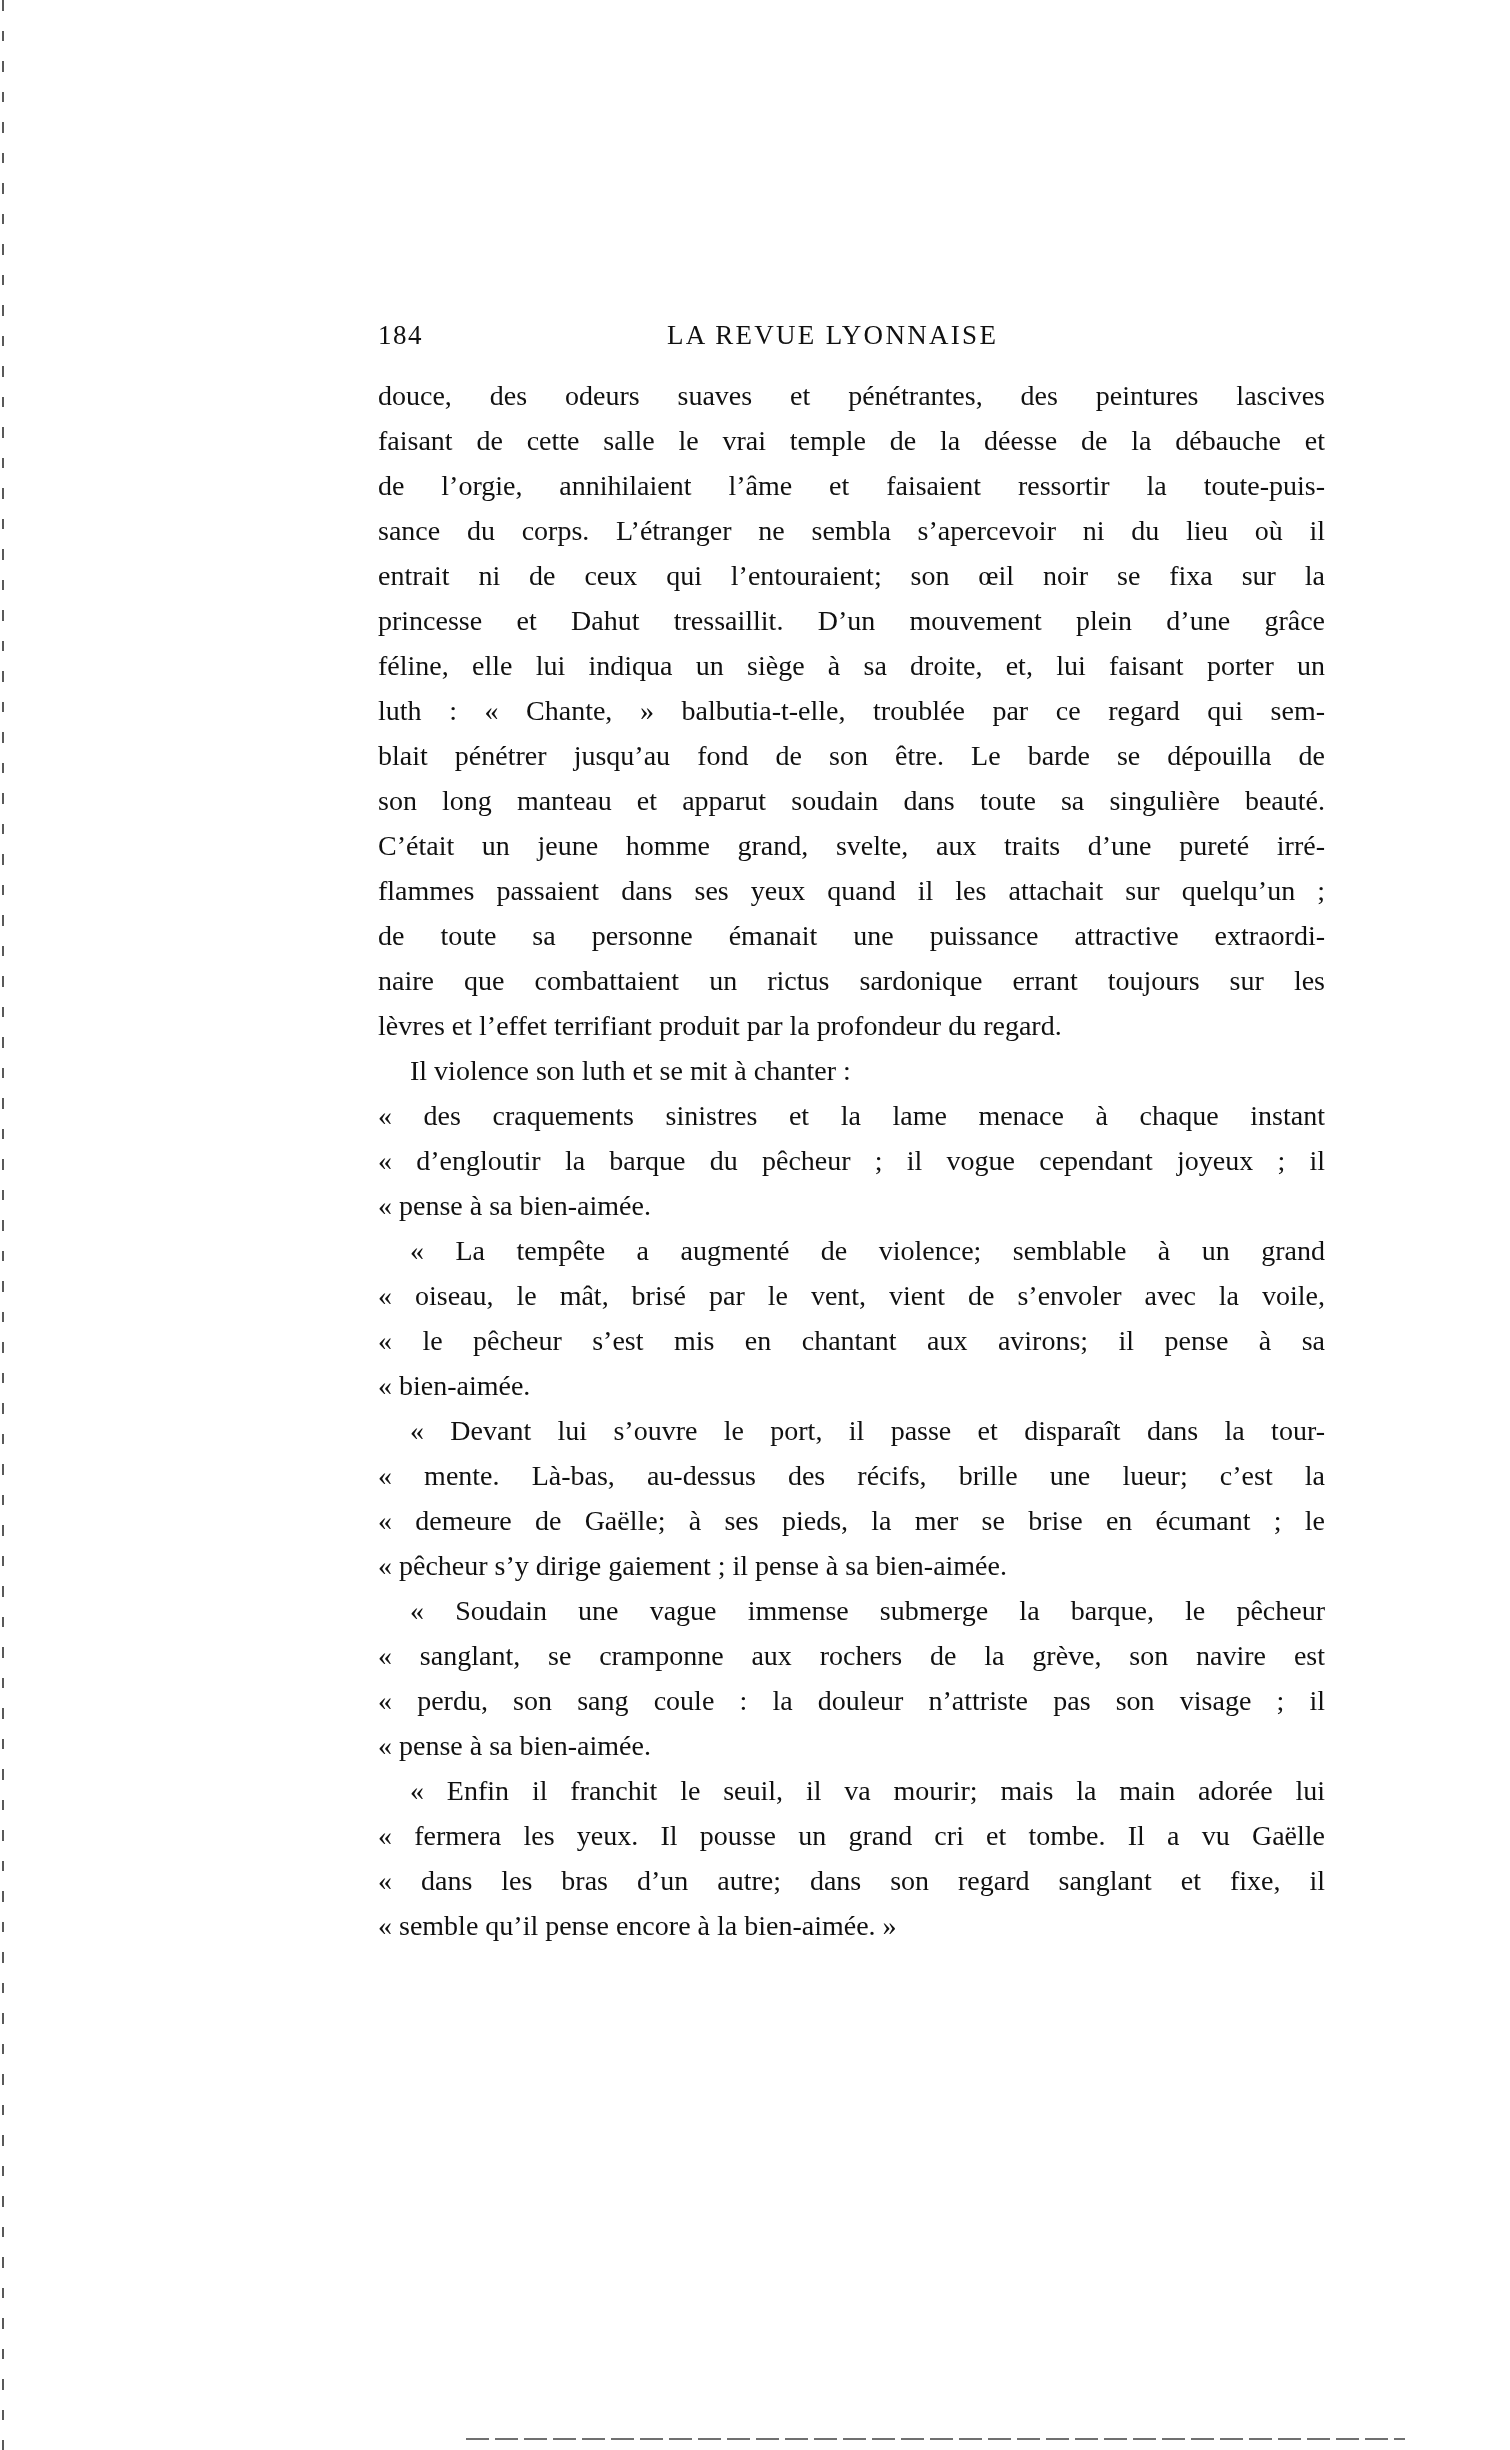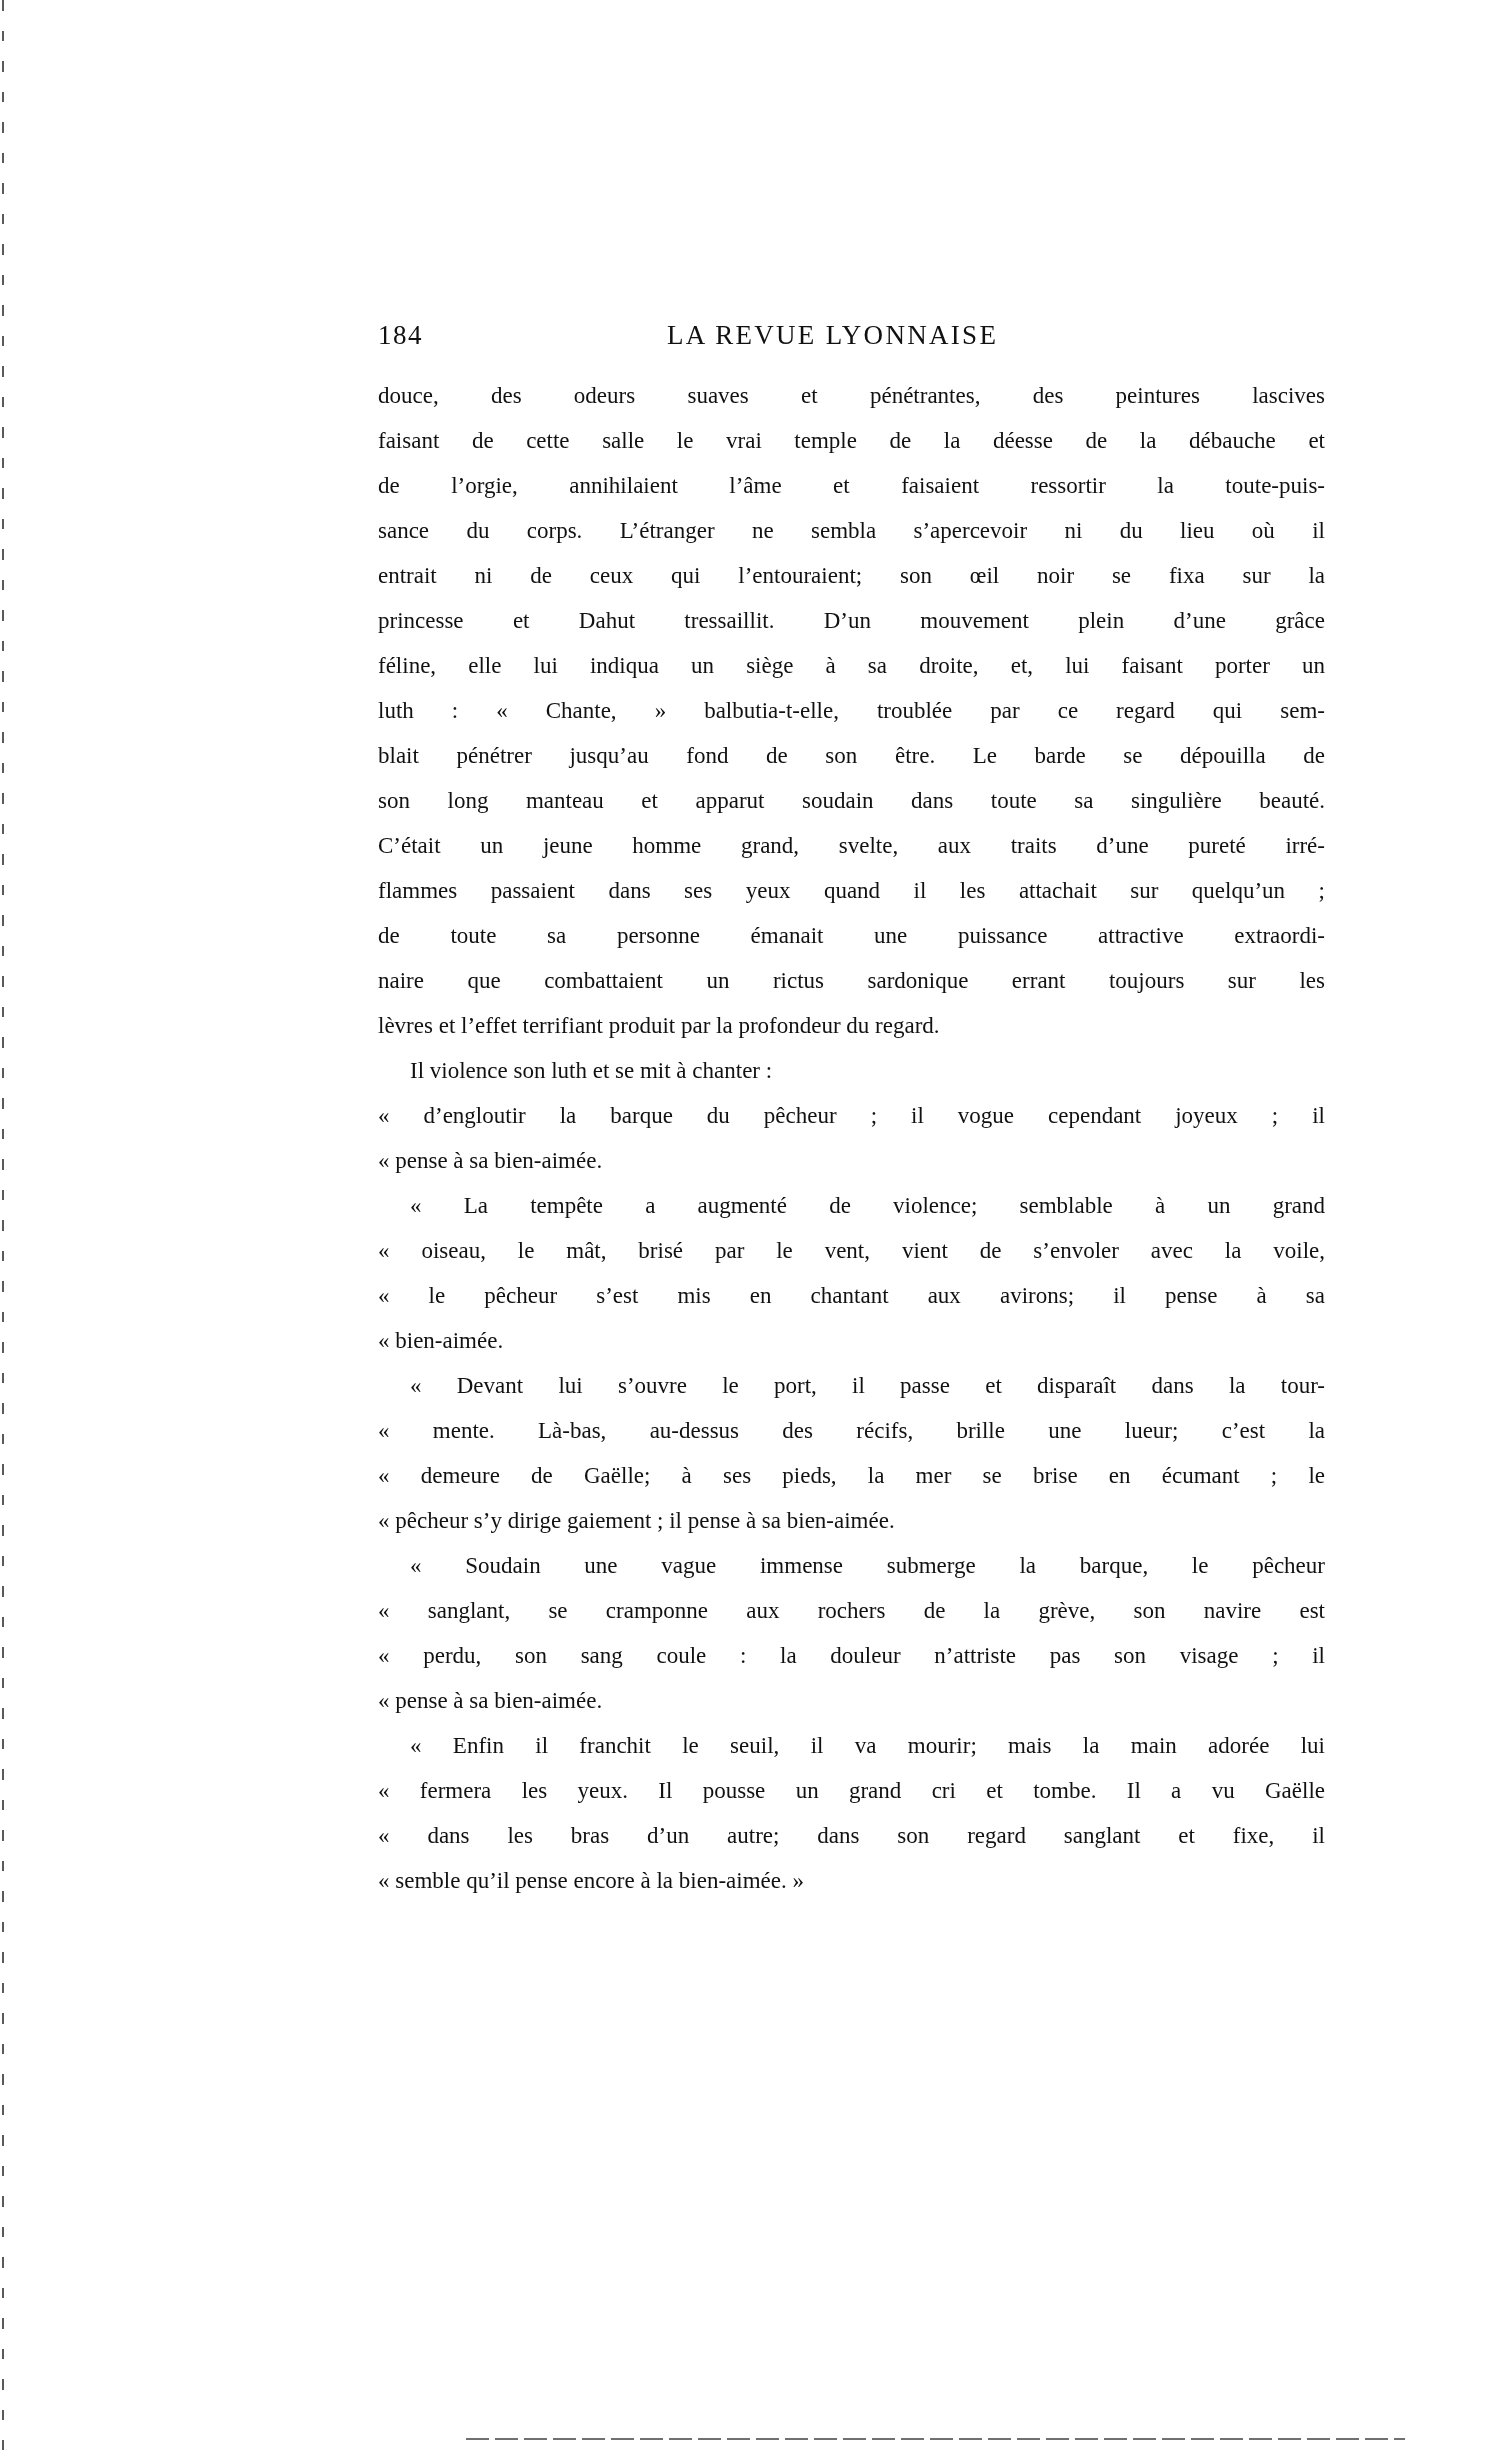--- a/index.html
+++ b/index.html
@@ -57,21 +57,21 @@
     letter-spacing: 2.3px;
     text-align: center;
   }
   .body-text {
     margin-top: 15.3px;
   }
   .line {
     display: block;
     height: 45px;
     line-height: 45px;
-    font-size: 23px;
+    font-size: 28px;
     white-space: nowrap;
     text-align: justify;
     text-align-last: justify;
     overflow: hidden;
   }
   .line.last {
     text-align-last: left;
   }
   .line.indent {
     padding-left: 32px;
@@ -110,20 +110,21 @@
       <span class="line">de toute sa personne émanait une puissance attractive extraordi-</span>
       <span class="line">naire que combattaient un rictus sardonique errant toujours sur les</span>
       <span class="line last">lèvres et l’effet terrifiant produit par la profondeur du regard.</span>
     </div>
 
     <div>
       <span class="line indent last">Il violence son luth et se mit à chanter :</span>
     </div>
 
     <div>
+      <span class="line quote-cont">« des craquements sinistres et la lame menace à chaque instant</span>
       <span class="line quote-cont">« d’engloutir la barque du pêcheur ; il vogue cependant joyeux ; il</span>
       <span class="line quote-cont last">« pense à sa bien-aimée.</span>
     </div>
 
     <div>
       <span class="line indent">« La tempête a augmenté de violence; semblable à un grand</span>
       <span class="line quote-cont">« oiseau, le mât, brisé par le vent, vient de s’envoler avec la voile,</span>
       <span class="line quote-cont">« le pêcheur s’est mis en chantant aux avirons; il pense à sa</span>
       <span class="line quote-cont last">« bien-aimée.</span>
     </div>

